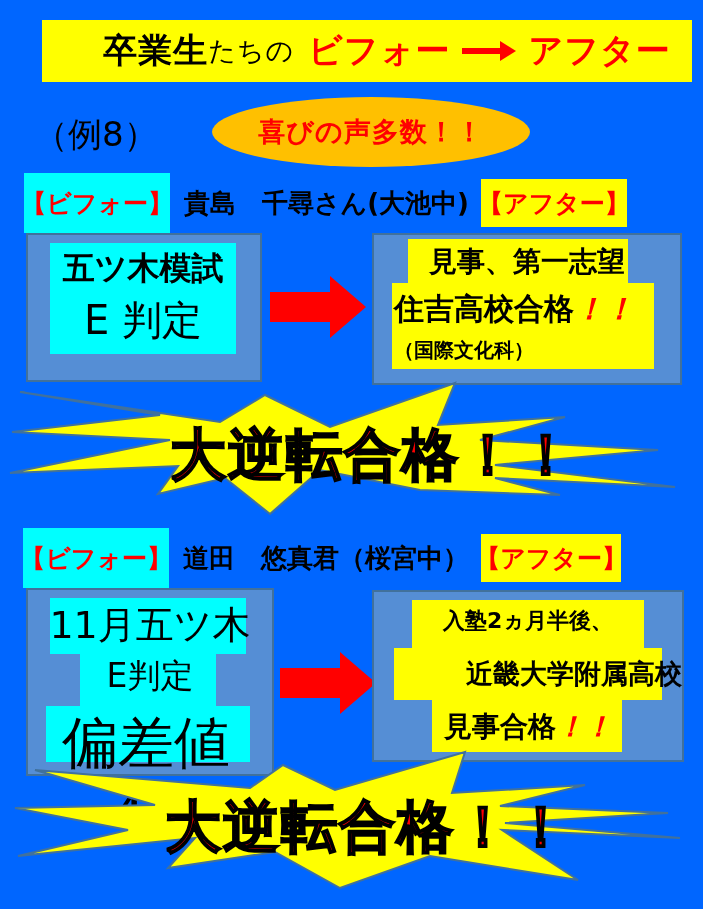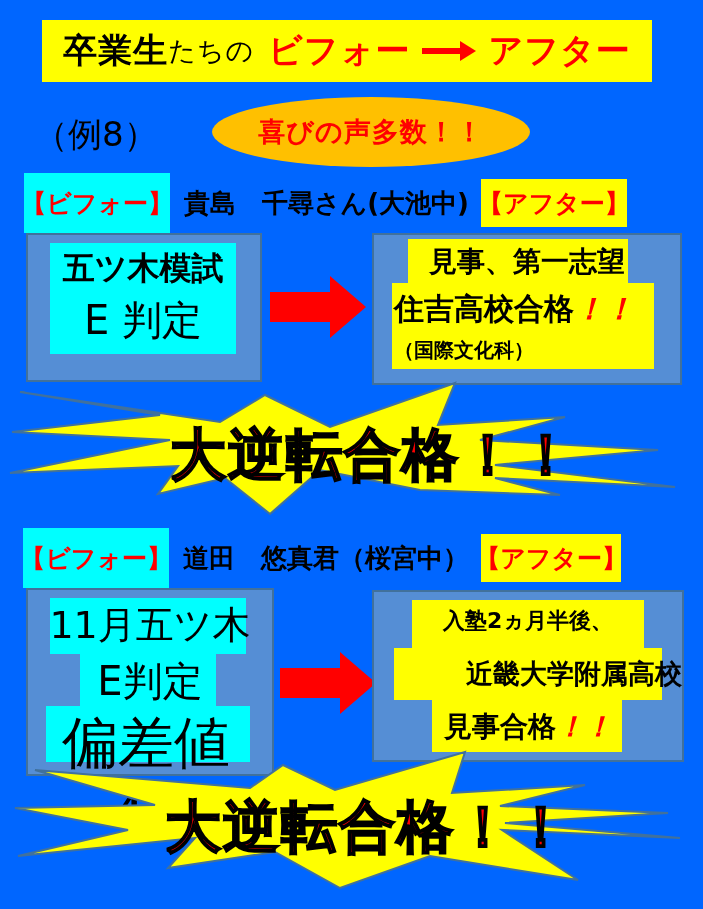--- a/index.html
+++ b/index.html
@@ -5,21 +5,21 @@
   html, body { margin:0; padding:0; }
   body {
     width:703px; height:909px; position:relative; overflow:hidden;
     background:#0066ff;
     font-family: "DejaVu Sans", "Liberation Sans", sans-serif;
   }
   .abs { position:absolute; }
   .title-banner {
     left:42px; top:20px; width:610px; height:62px; background:#ffff00;
     display:flex; align-items:center; justify-content:center;
-    font-size:34px; font-weight:bold; color:#000; white-space:nowrap; letter-spacing:1px;
+    font-size:34px; font-weight:bold; color:#000; white-space:nowrap; letter-spacing:1px;padding-left:40px;
   }
   .title-banner .small { font-size:27px; font-weight:normal; }
   .red { color:#ff0000; }
   .title-arrow { display:inline-block; width:54px; height:12px; position:relative; margin:0 12px; vertical-align:middle; }
   .title-arrow::before { content:""; position:absolute; left:0; top:3px; width:40px; height:6px; background:#ff0000; }
   .title-arrow::after { content:""; position:absolute; right:0; top:-4px; border-left:16px solid #ff0000; border-top:10px solid transparent; border-bottom:10px solid transparent; }
   .example-label { left:34px; top:112px; font-size:34px; color:#000; }
   .ellipse {
     left:212px; top:97px; width:318px; height:70px; border-radius:50%;
     background:#ffc000; display:flex; align-items:center; justify-content:center;
@@ -96,21 +96,21 @@
   <span class="tag-before" style="margin-left:23px;">【ビフォー】</span>
   <span class="student-name">道田　悠真君（桜宮中）</span>
   <span class="tag-after" style="width:140px;">【アフター】</span>
 </div>
 
 <div class="abs box" style="left:26px; top:588px; width:244px; height:184px;">
   <div style="position:absolute; left:22px; top:8px; width:196px; height:56px; background:#00ffff;"></div>
   <div style="position:absolute; left:52px; top:64px; width:136px; height:52px; background:#00ffff;"></div>
   <div style="position:absolute; left:18px; top:116px; width:204px; height:56px; background:#00ffff;"></div>
   <div style="position:absolute; left:0; top:10px; width:244px; text-align:center; font-size:38px; color:#000;">11月五ツ木</div>
-  <div style="position:absolute; left:0; top:64px; width:244px; text-align:center; font-size:40px; color:#000;">E判定</div>
+  <div style="position:absolute; left:0; top:64px; width:244px; text-align:center; font-size:33px; color:#000;">E判定</div>
   <div style="position:absolute; left:0; top:116px; width:236px; text-align:center; font-size:56px; color:#000;">偏差値48</div>
 </div>
 
 <div class="arrow" style="left:280px; top:652px;">
   <div class="shaft"></div>
     <div class="head"></div>
 </div>
 
 <div class="abs box" style="left:372px; top:590px; width:308px; height:168px;">
   <div style="position:absolute; left:38px; top:8px; width:232px; height:48px; background:#ffff00;"></div>

